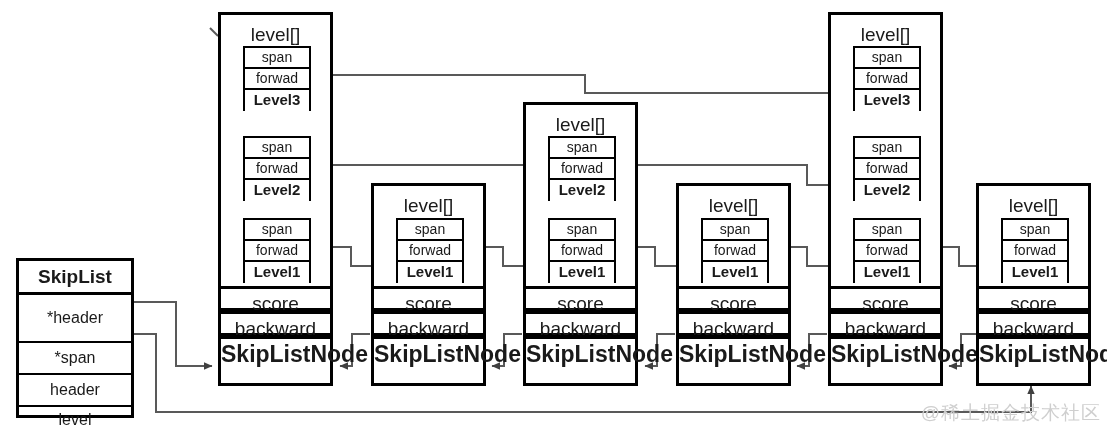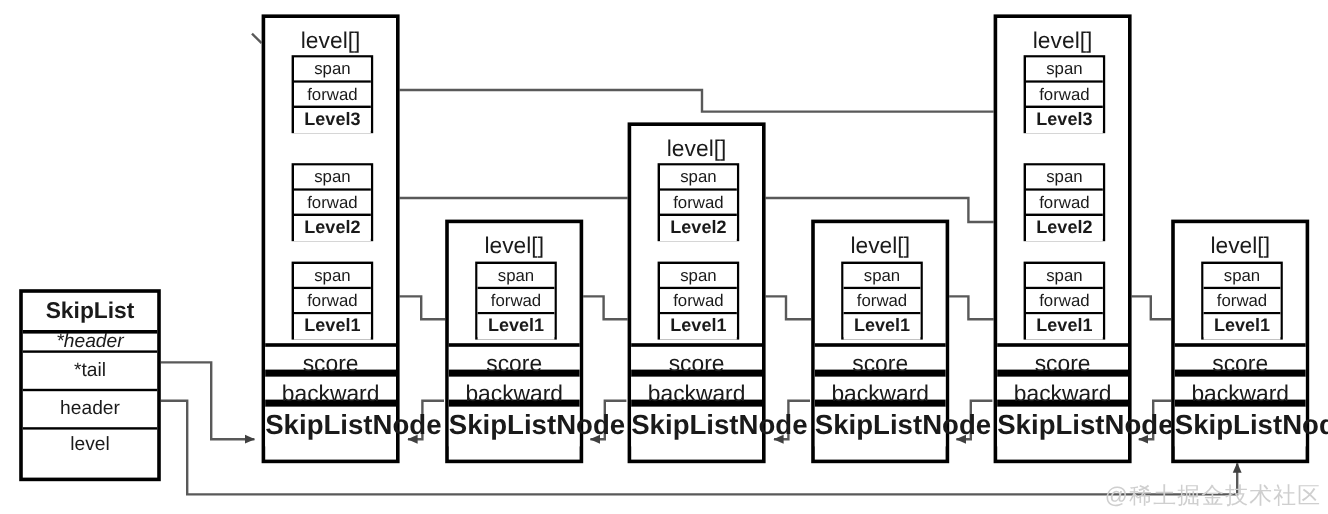--- a/index.html
+++ b/index.html
@@ -90,24 +90,24 @@
       <path d="M370,334 L352,334 L352,366 L340,366" marker-end="url(#ah)"></path>
       <path d="M522,334 L504,334 L504,366 L492,366" marker-end="url(#ah)"></path>
       <path d="M675,334 L657,334 L657,366 L645,366" marker-end="url(#ah)"></path>
       <path d="M827,334 L809,334 L809,366 L797,366" marker-end="url(#ah)"></path>
       <path d="M979,334 L961,334 L961,366 L949,366" marker-end="url(#ah)"></path>
 
       <path d="M210,28 L218,36" stroke-width="2"></path>
     </g>
   </svg>
 
-  <div class="skiplist" style="left:16px;top:241px;width:118px;height:160px;">
+  <div class="skiplist" style="left:16px;top:258px;width:118px;height:160px;">
     <div class="row title" style="height:34px;">SkipList</div>
-    <div class="row" style="height:16px;font-style:italic;">*header</div>
-    <div class="row" style="height:32px;">*tail</div>
+    <div class="row" style="height:48px;">*header</div>
+    <div class="row" style="height:32px;">*span</div>
     <div class="row" style="height:32px;">header</div>
     <div class="row" style="height:26px;border-radius:11px;">level</div>
   </div>
 
   <div class="node" style="left:218px;top:12px;width:115px;height:374px;">
     <div class="levelarea" style="height:274px;">
       <div class="levelcap">level[]</div>
       <div class="lvlbox" style="left:22px;top:31px;width:68px;height:65px;">
         <div>span</div>
         <div>forwad</div>

